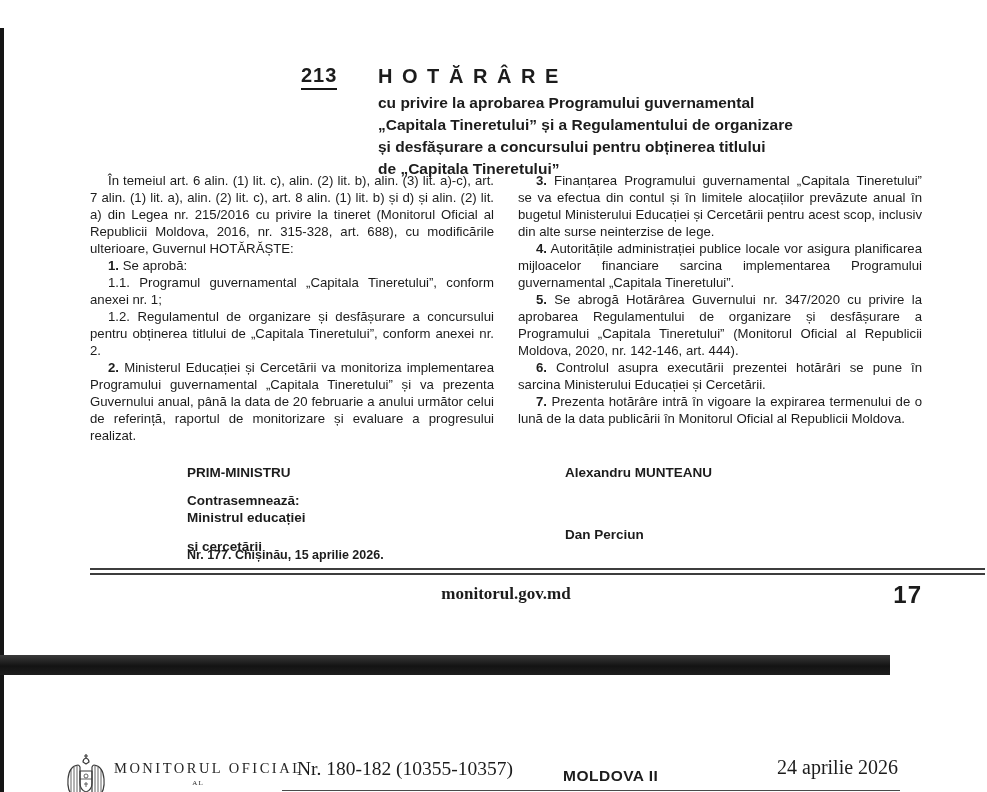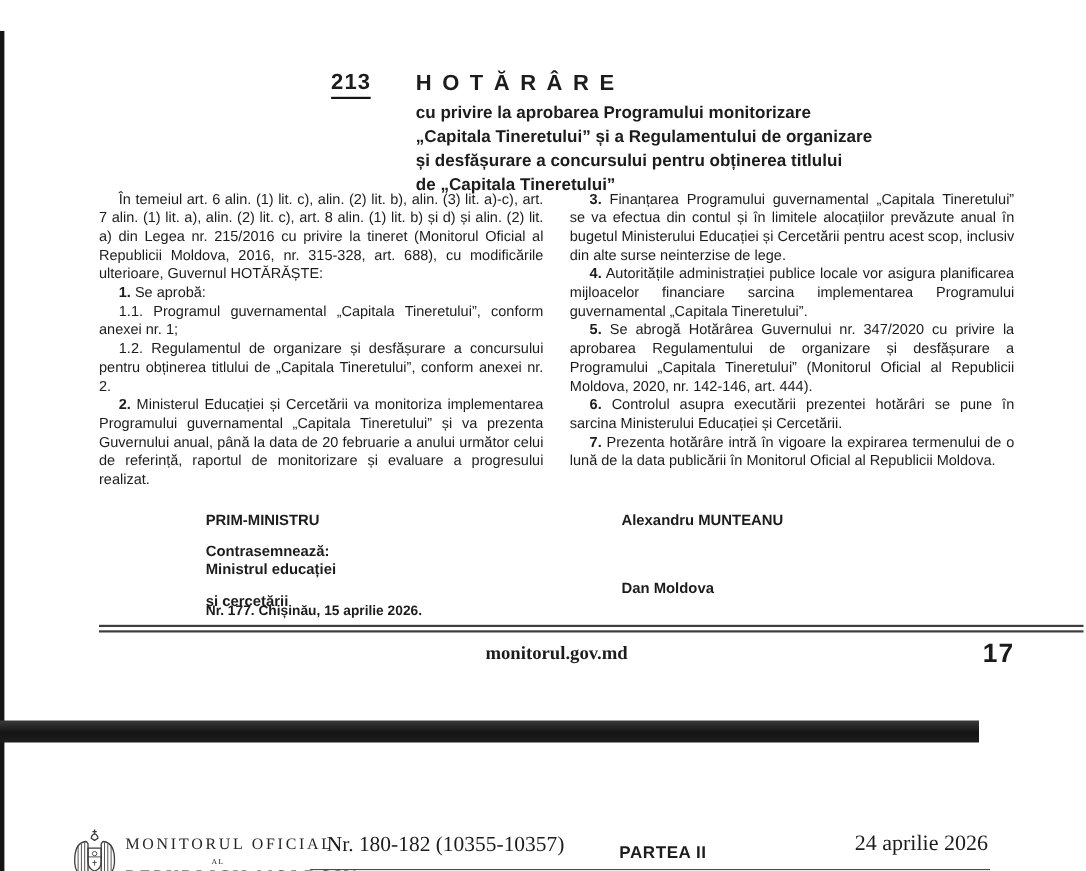--- a/index.html
+++ b/index.html
@@ -92,21 +92,21 @@
 <body>
 
 <div class="page">
 
   <div class="left-edge-line"></div>
 
   <div class="doc-number">213</div>
   <div class="doc-title-block">
     <div class="doc-type">H O T Ă R Â R E</div>
     <div class="doc-subtitle">
-      <div class="sub-line">cu privire la aprobarea Programului monitorizare</div>
+      <div class="sub-line">cu privire la aprobarea Programului guvernamental</div>
       <div class="sub-line">„Capitala Tineretului” și a Regulamentului de organizare</div>
       <div class="sub-line">și desfășurare a concursului  pentru obținerea titlului</div>
       <div class="sub-line">de „Capitala Tineretului”</div>
     </div>
   </div>
 
   <div class="columns">
     <div class="col">
       <p class="para"><b class="pnum"></b><span>În temeiul art. 6 alin. (1) lit. c), alin. (2) lit. b), alin. (3) lit. a)-c), art. 7 alin. (1) lit. a), alin. (2) lit. c), art. 8 alin. (1) lit. b) și d) și alin. (2) lit. a) din Legea nr. 215/2016 cu privire la tineret (Monitorul Oficial al Republicii Moldova, 2016, nr. 315-328, art. 688), cu modificările ulterioare, Guvernul HOTĂRĂȘTE:</span></p>
       <p class="para"><b class="pnum">1.</b><span> Se aprobă:</span></p>
@@ -121,21 +121,21 @@
       <p class="para"><b class="pnum">6.</b><span> Controlul asupra executării prezentei hotărâri se pune în sarcina Ministerului Educației și Cercetării.</span></p>
       <p class="para"><b class="pnum">7.</b><span> Prezenta hotărâre intră în vigoare la expirarea termenului de o lună de la data publicării în Monitorul Oficial al Republicii Moldova.</span></p>
     </div>
   </div>
 
   <div class="sig sig-pm-title">PRIM-MINISTRU</div>
   <div class="sig sig-pm-name">Alexandru MUNTEANU</div>
   <div class="sig sig-countersign">Contrasemnează:</div>
   <div class="sig sig-min1">Ministrul educației</div>
   <div class="sig sig-min2">și cercetării</div>
-  <div class="sig sig-min-name">Dan Moldova</div>
+  <div class="sig sig-min-name">Dan Perciun</div>
   <div class="sig sig-issue">Nr. 177. Chișinău, 15 aprilie 2026.</div>
 
   <div class="rule-top"></div>
   <div class="page-footer">
     <div class="site">monitorul.gov.md</div>
     <div class="page-num">17</div>
   </div>
 
   <div class="black-bar"></div>
 
@@ -162,17 +162,17 @@
 
       <path d="M5 44 q-2 5 1 9 M41 44 q2 5 -1 9" stroke-width="0.8"></path>
     </svg>
   </div>
   <div class="brand">
     <div class="brand-l1">MONITORUL OFICIAL</div>
     <div class="brand-l2">AL</div>
     <div class="brand-l3">REPUBLICII MOLDOVA</div>
   </div>
   <div class="issue-number">Nr. 180-182 (10355-10357)</div>
-  <div class="part">PARTEA II</div>
+  <div class="part">MOLDOVA II</div>
   <div class="date">24 aprilie 2026</div>
   <div class="rule-bottom"></div>
 
 </div>
 
 </body></html>

